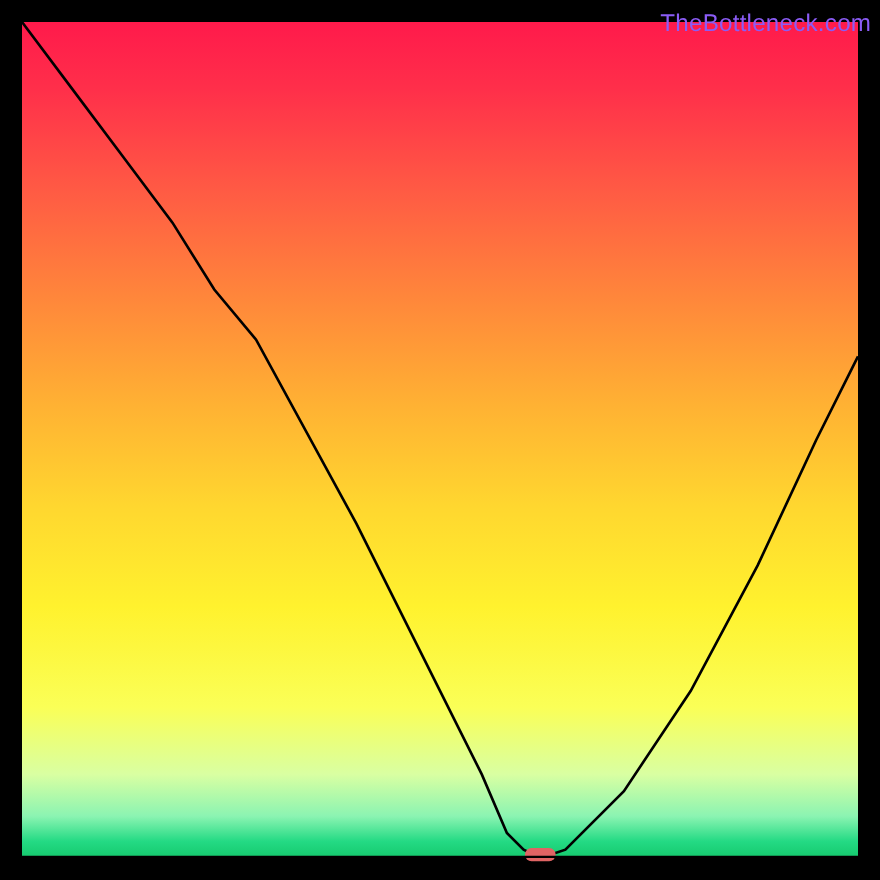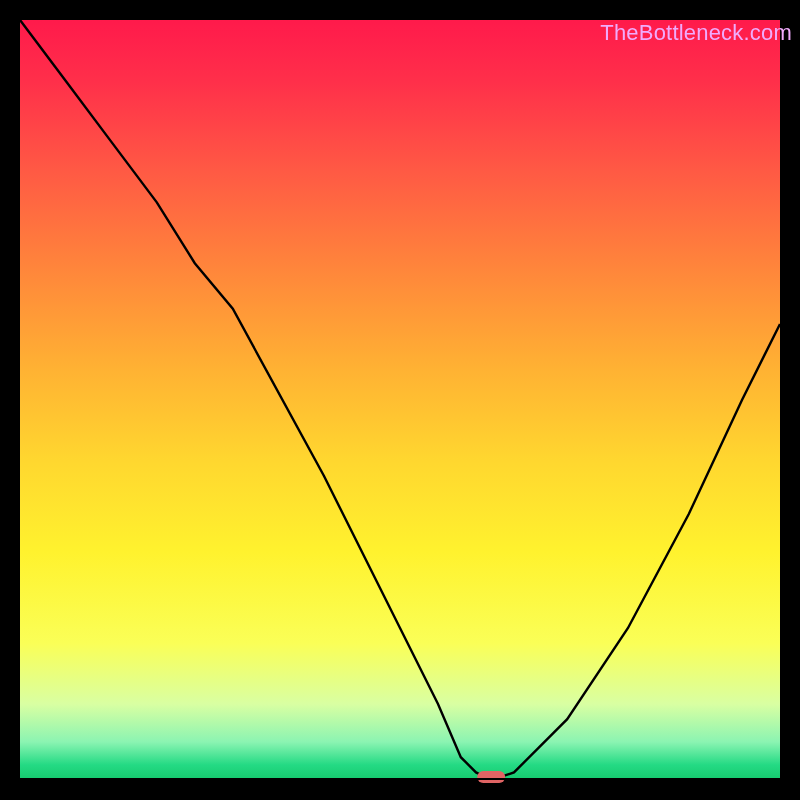--- a/index.html
+++ b/index.html
@@ -12,23 +12,23 @@
     font-family: Arial, Helvetica, sans-serif;
   }
   .frame {
     position: relative;
     width: 800px;
     height: 800px;
     background: #000;
   }
   .watermark {
     position: absolute;
-    top: 20px;
+    top: 8px;
     right: 8px;
-    color: #f0abfc;
+    color: #8b5cf6;
     font-size: 22px;
     font-weight: 500;
     letter-spacing: 0.2px;
     z-index: 10;
   }
   .plot-area {
     position: absolute;
     left: 20px;
     top: 20px;
     width: 760px;

